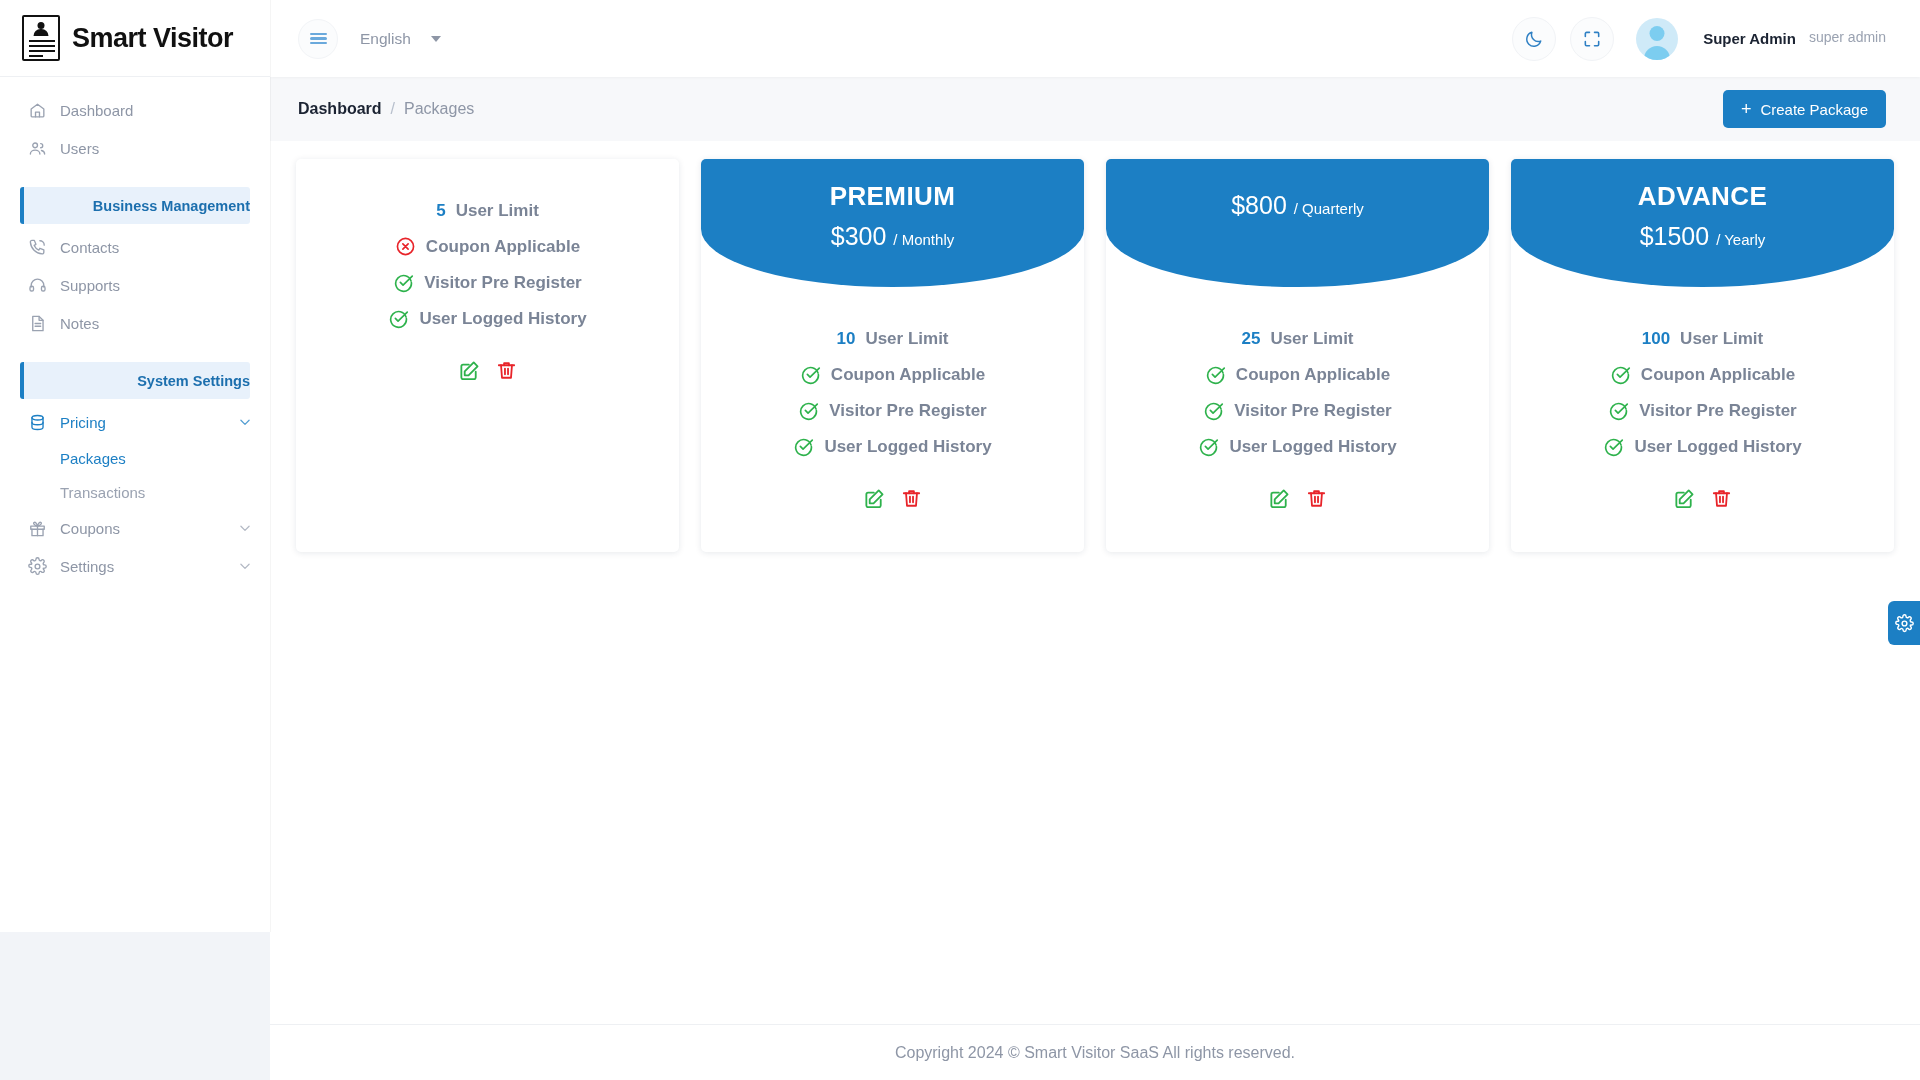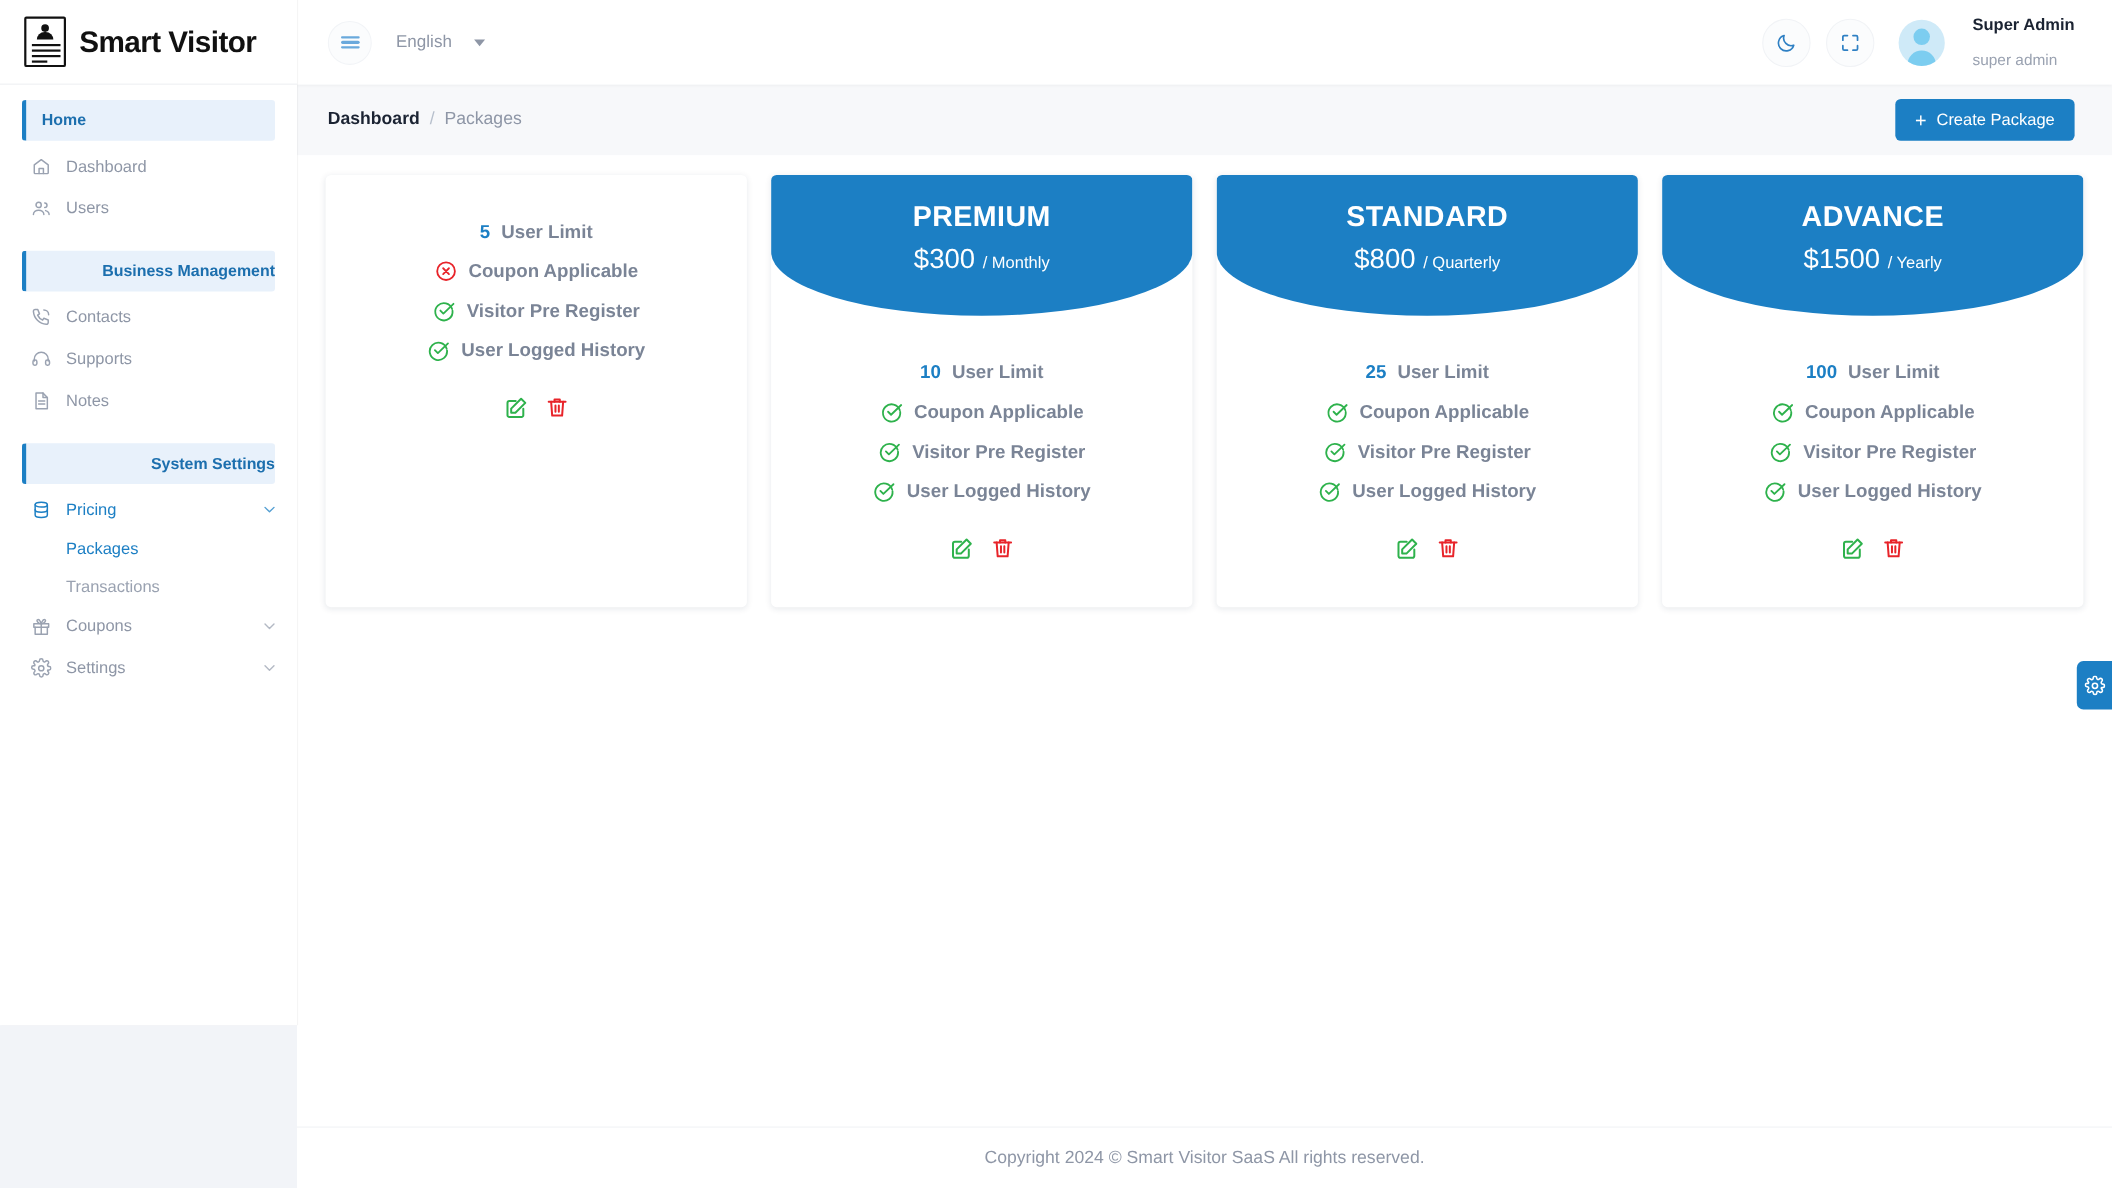--- a/index.html
+++ b/index.html
@@ -85,21 +85,21 @@
   }
   .round-btn svg { width:20px; height:20px; display:block; }
   .avatar {
     width: 42px; height: 42px; border-radius: 50%; background: #cfeaf8; margin-left: 8px;
     overflow: hidden; position: relative; flex: 0 0 42px;
   }
   .avatar .a-head { position:absolute; top:8px; left:50%; transform:translateX(-50%);
     width:15px;height:15px;border-radius:50%;background:#7ccdf0;}
   .avatar .a-body { position:absolute; bottom:-3px; left:50%; transform:translateX(-50%);
     width:26px;height:17px;border-radius:13px 13px 0 0;background:#7ccdf0;}
-  .user-meta { display:flex; flex-direction:column; line-height:1.28; margin-left:11px;gap:13px; }
+  .user-meta { display:flex; flex-direction:row; line-height:1.28; margin-left:11px;gap:13px; }
   .user-name { font-size:15px; font-weight:700; color:#1b2332; }
   .user-role { font-size:14px; color:#9aa2b1; }
 
   
   .page-head {
     height: 64px; display:flex; align-items:center; padding: 0 34px 0 28px;
     background: #f7f8fa;
   }
   .crumb { display:flex; align-items:center; gap:9px; font-size:16px; }
   .crumb-cur { font-weight:700; color:#1b2332; }
@@ -164,23 +164,20 @@
           <span class="body"></span>
         <span class="ln l1"></span>
           <span class="ln l2"></span>
           <span class="ln l3"></span>
           <span class="ln l4"></span>
       </div>
       <div class="brand-text">Smart Visitor</div>
     </div>
 
     <nav class="nav">
-      <div class="nav-section">
-        <span>Home</span>
-      </div>
 
       <div class="nav-item">
         <span class="nav-ico">
           <svg viewBox="0 0 24 24" fill="none" stroke="#9aa2b1" stroke-width="1.7" stroke-linecap="round" stroke-linejoin="round">
               <path d="M4 10l8-6 8 6v9a1 1 0 0 1-1 1H5a1 1 0 0 1-1-1z"></path>
               <path d="M9.5 20v-6h5v6"></path>
             </svg>
         </span>
         <span class="nav-label">Dashboard</span>
       </div>
@@ -459,21 +456,20 @@
                   <path d="M9.5 6.5V4.4h5v2.1"></path>
                   <path d="M6.3 6.5l1 13.1h9.4l1-13.1"></path>
                   <path d="M10.4 10v6M13.6 10v6"></path>
                 </svg>
             </span>
           </div>
         </div>
 
         <div class="pcard">
           <div class="pcard-head">
-            <div class="pcard-title">STANDARD</div>
             <div class="pcard-price">
               <span>$800</span>
               <span class="period">/ Quarterly</span>
             </div>
           </div>
           <div class="features">
             <div class="frow">
               <span class="limit-num">25</span>
               <span>User Limit</span>
             </div>

